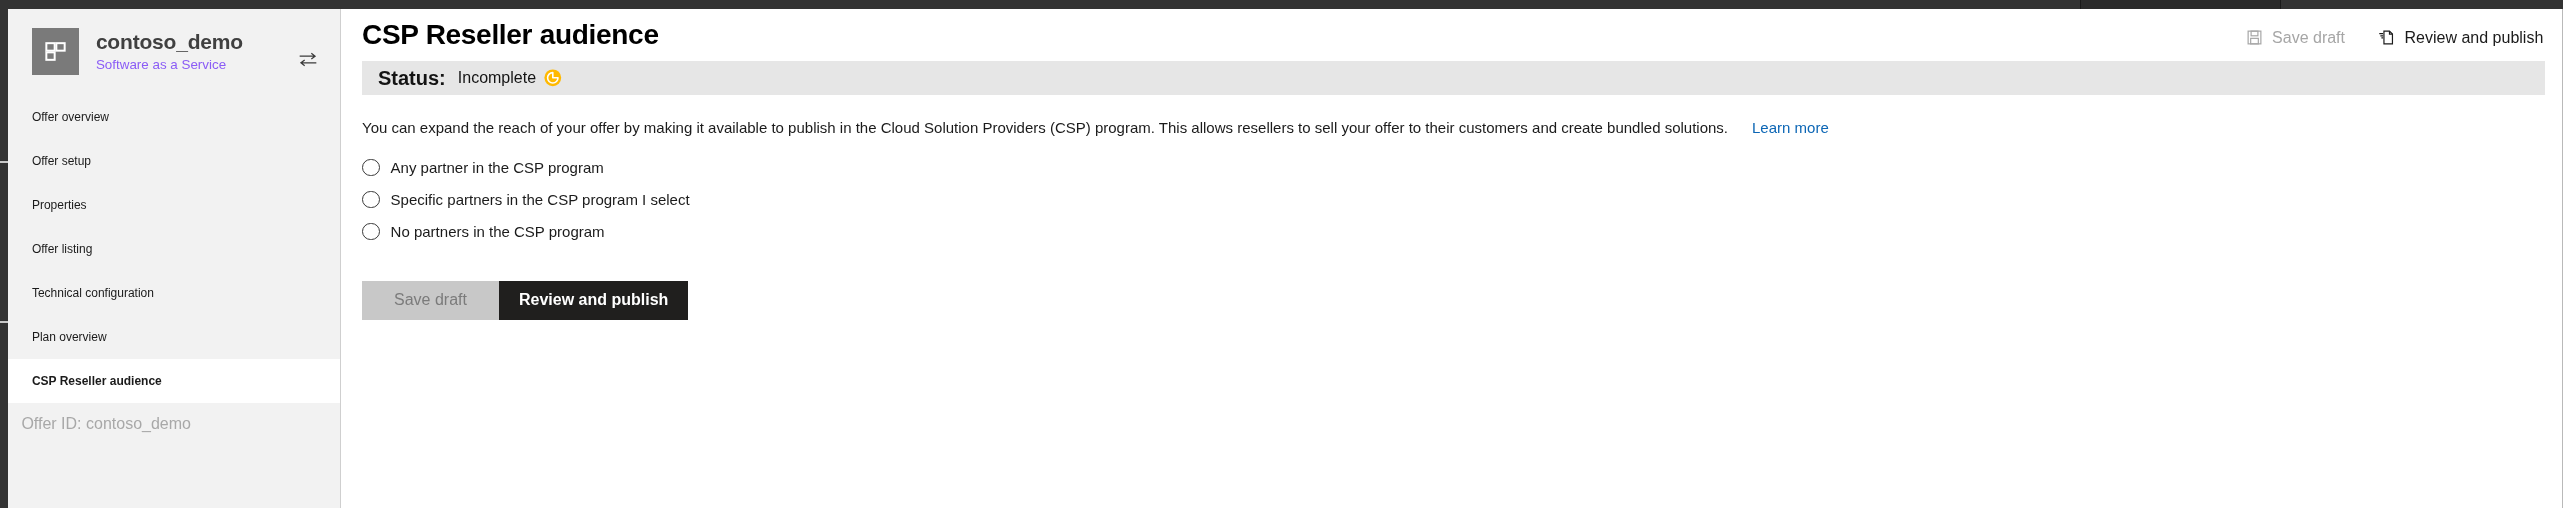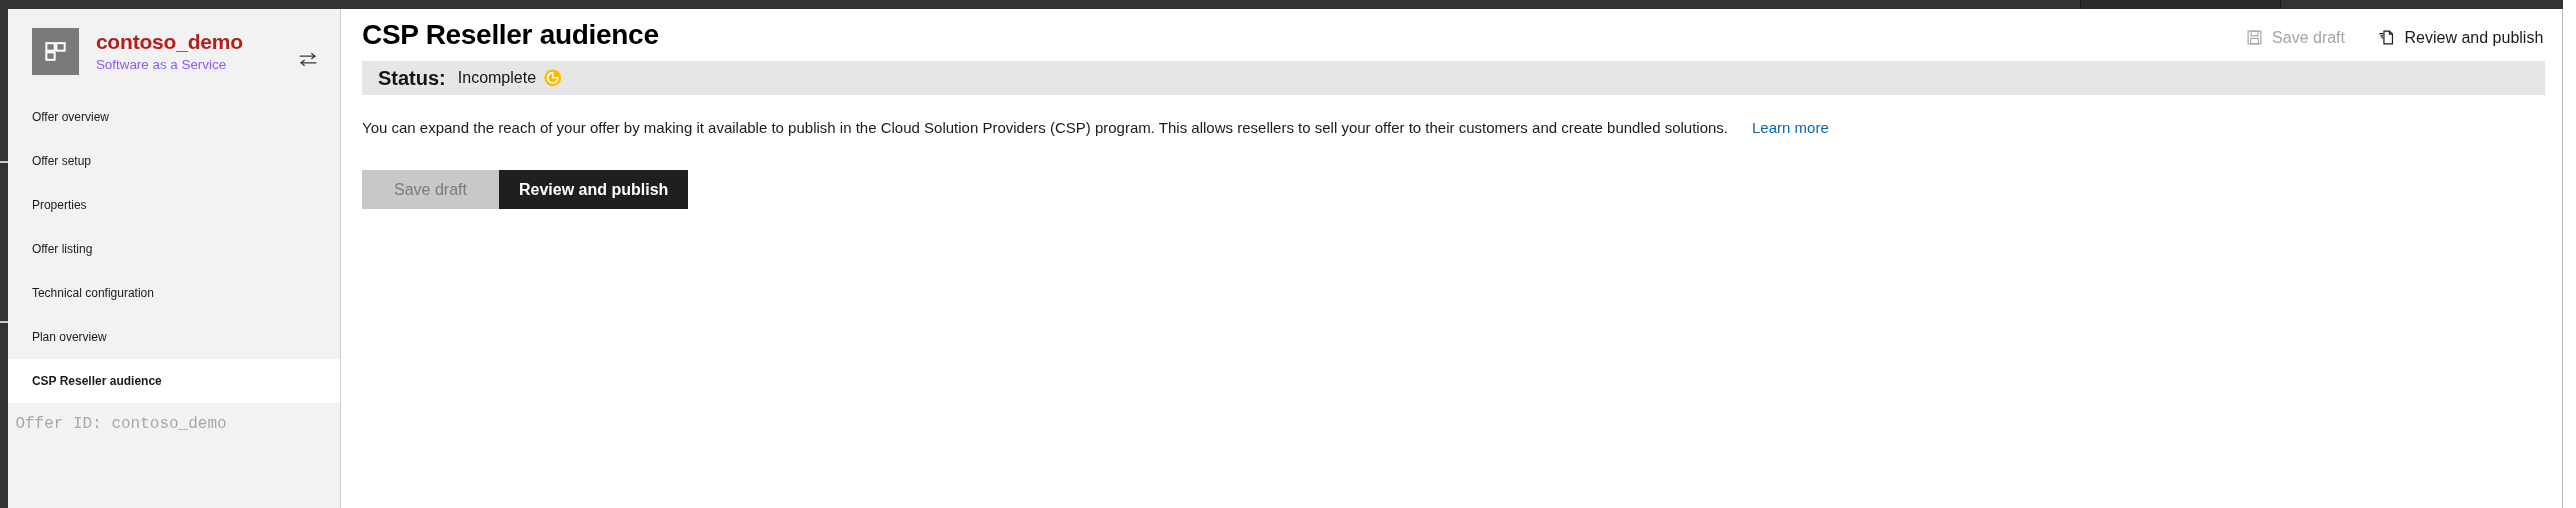--- a/index.html
+++ b/index.html
@@ -84,21 +84,21 @@
   .offer-icon svg { display: block; }
 
   .offer-meta {
     margin-left: 17px;
     line-height: 1.15;
     flex: 1 1 auto;
   }
   .offer-name {
     font-size: 21px;
     font-weight: 600;
-    color: #b91c1c;
+    color: #404040;
     letter-spacing: -0.2px;
   }
   .offer-sub {
     font-size: 13.4px;
     color: #8b5cf6;
     margin-top: 2.5px;
   }
   .switch-icon {
     position: absolute;
     right: 22.6px;
@@ -121,25 +121,24 @@
     background: #f2f2f2;
   }
   .nav-item.selected {
     background: #ffffff;
     font-weight: 700;
   }
   .nav-offerid {
     height: 42px;
     display: flex;
     align-items: center;
-    padding-left: 7px;
+    padding-left: 13px;
     font-size: 16px;
     color: #a8a8a8;
     background: #f2f2f2;
-    font-family: Liberation Mono, monospace;
   }
 
   
   .main {
     position: absolute;
     top: 0; left: 342px;
     right: 0;
     height: 500px;
     background: #ffffff;
   }
@@ -385,20 +384,34 @@
           <path d="M10.5 4.3 A6.2 6.2 0 1 0 16.7 10.5 L10.5 10.5 Z" fill="none" stroke="#ffffff" stroke-width="1.9" stroke-linejoin="round"></path>
         </svg>
       </span>
     </div>
 
     <p class="body-copy">
       <span>You can expand the reach of your offer by making it available to publish in the Cloud Solution Providers (CSP) program. This allows resellers to sell your offer to their customers and create bundled solutions.</span><a class="learn-link">Learn more</a>
     </p>
 
 
+    <div class="radio-group">
+      <label class="radio-row">
+        <span class="radio-mark"></span>
+        <span class="radio-text">Any partner in the CSP program</span>
+      </label>
+      <label class="radio-row">
+        <span class="radio-mark"></span>
+        <span class="radio-text">Specific partners in the CSP program I select</span>
+      </label>
+      <label class="radio-row">
+        <span class="radio-mark"></span>
+        <span class="radio-text">No partners in the CSP program</span>
+      </label>
+    </div>
 
     <div class="footer-actions">
       <button class="btn btn-secondary">Save draft</button>
       <button class="btn btn-primary">Review and publish</button>
     </div>
 
   </main>
 </div>
 
 <div class="right-outer"></div>

